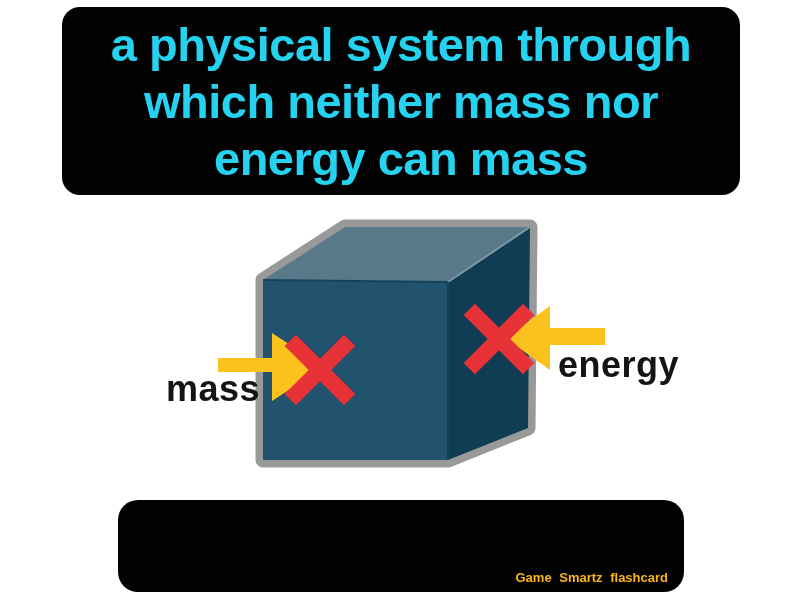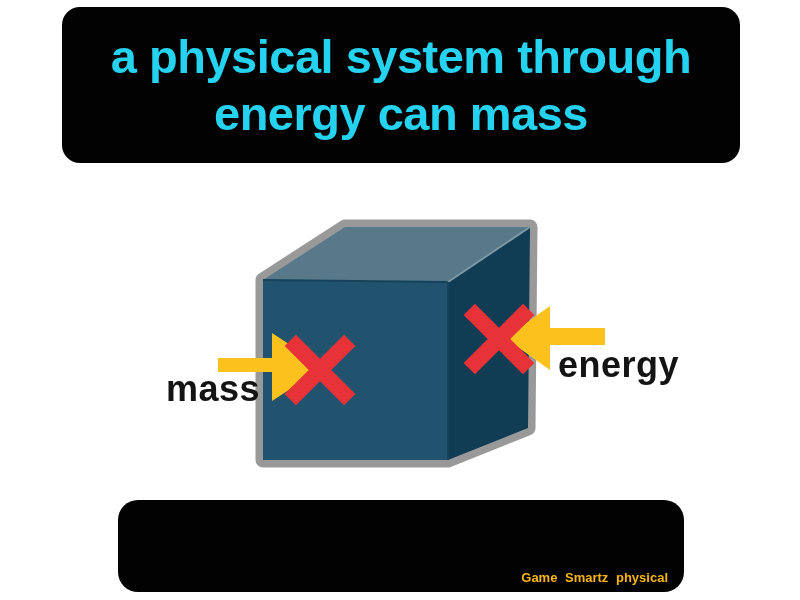--- a/index.html
+++ b/index.html
@@ -15,21 +15,21 @@
     position: relative;
     width: 800px;
     height: 600px;
     background: #ffffff;
   }
   .definition-box {
     position: absolute;
     left: 62px;
     top: 7px;
     width: 678px;
-    height: 156px;
+    height: 188px;
     background: #020202;
     border-radius: 18px;
     display: flex;
     flex-direction: column;
     align-items: center;
     justify-content: center;
   }
   .definition-line {
     color: #25D2F0;
     font-size: 47px;
@@ -87,20 +87,21 @@
     white-space: nowrap;
   }
 </style>
 </head>
 <body>
 
 <div class="stage">
 
   <div class="definition-box">
     <div class="definition-line">a physical system through</div>
+    <div class="definition-line">which neither mass nor</div>
     <div class="definition-line">energy can mass</div>
   </div>
 
   <svg class="diagram-svg" viewBox="0 0 800 600">
 
     <path d="M263,280 L345,227 L530,227 L528,428 L448,460 L263,460 Z" stroke="#999999" stroke-width="15" stroke-linejoin="round" stroke-linecap="round" fill="#999999"></path>
 
     <path d="M263,280 L345,227 L530,227 L448,282 Z" fill="#57798A"></path>
 
     <path d="M448,282 L530,227 L528,428 L448,460 Z" fill="#103C54"></path>
@@ -129,16 +130,16 @@
     <g>
       <rect x="457" y="331" width="84" height="16" transform="rotate(45 499 339)" fill="#E73238"></rect>
       <rect x="457" y="331" width="84" height="16" transform="rotate(-45 499 339)" fill="#E73238"></rect>
     </g>
   </svg>
 
   <div class="diagram-label label-energy">energy</div>
   <div class="diagram-label label-mass">mass</div>
 
   <div class="term-box">
-    <div class="credit-text">Game Smartz physical</div>
+    <div class="credit-text">Game Smartz flashcard</div>
   </div>
 
 </div>
 
 </body></html>

